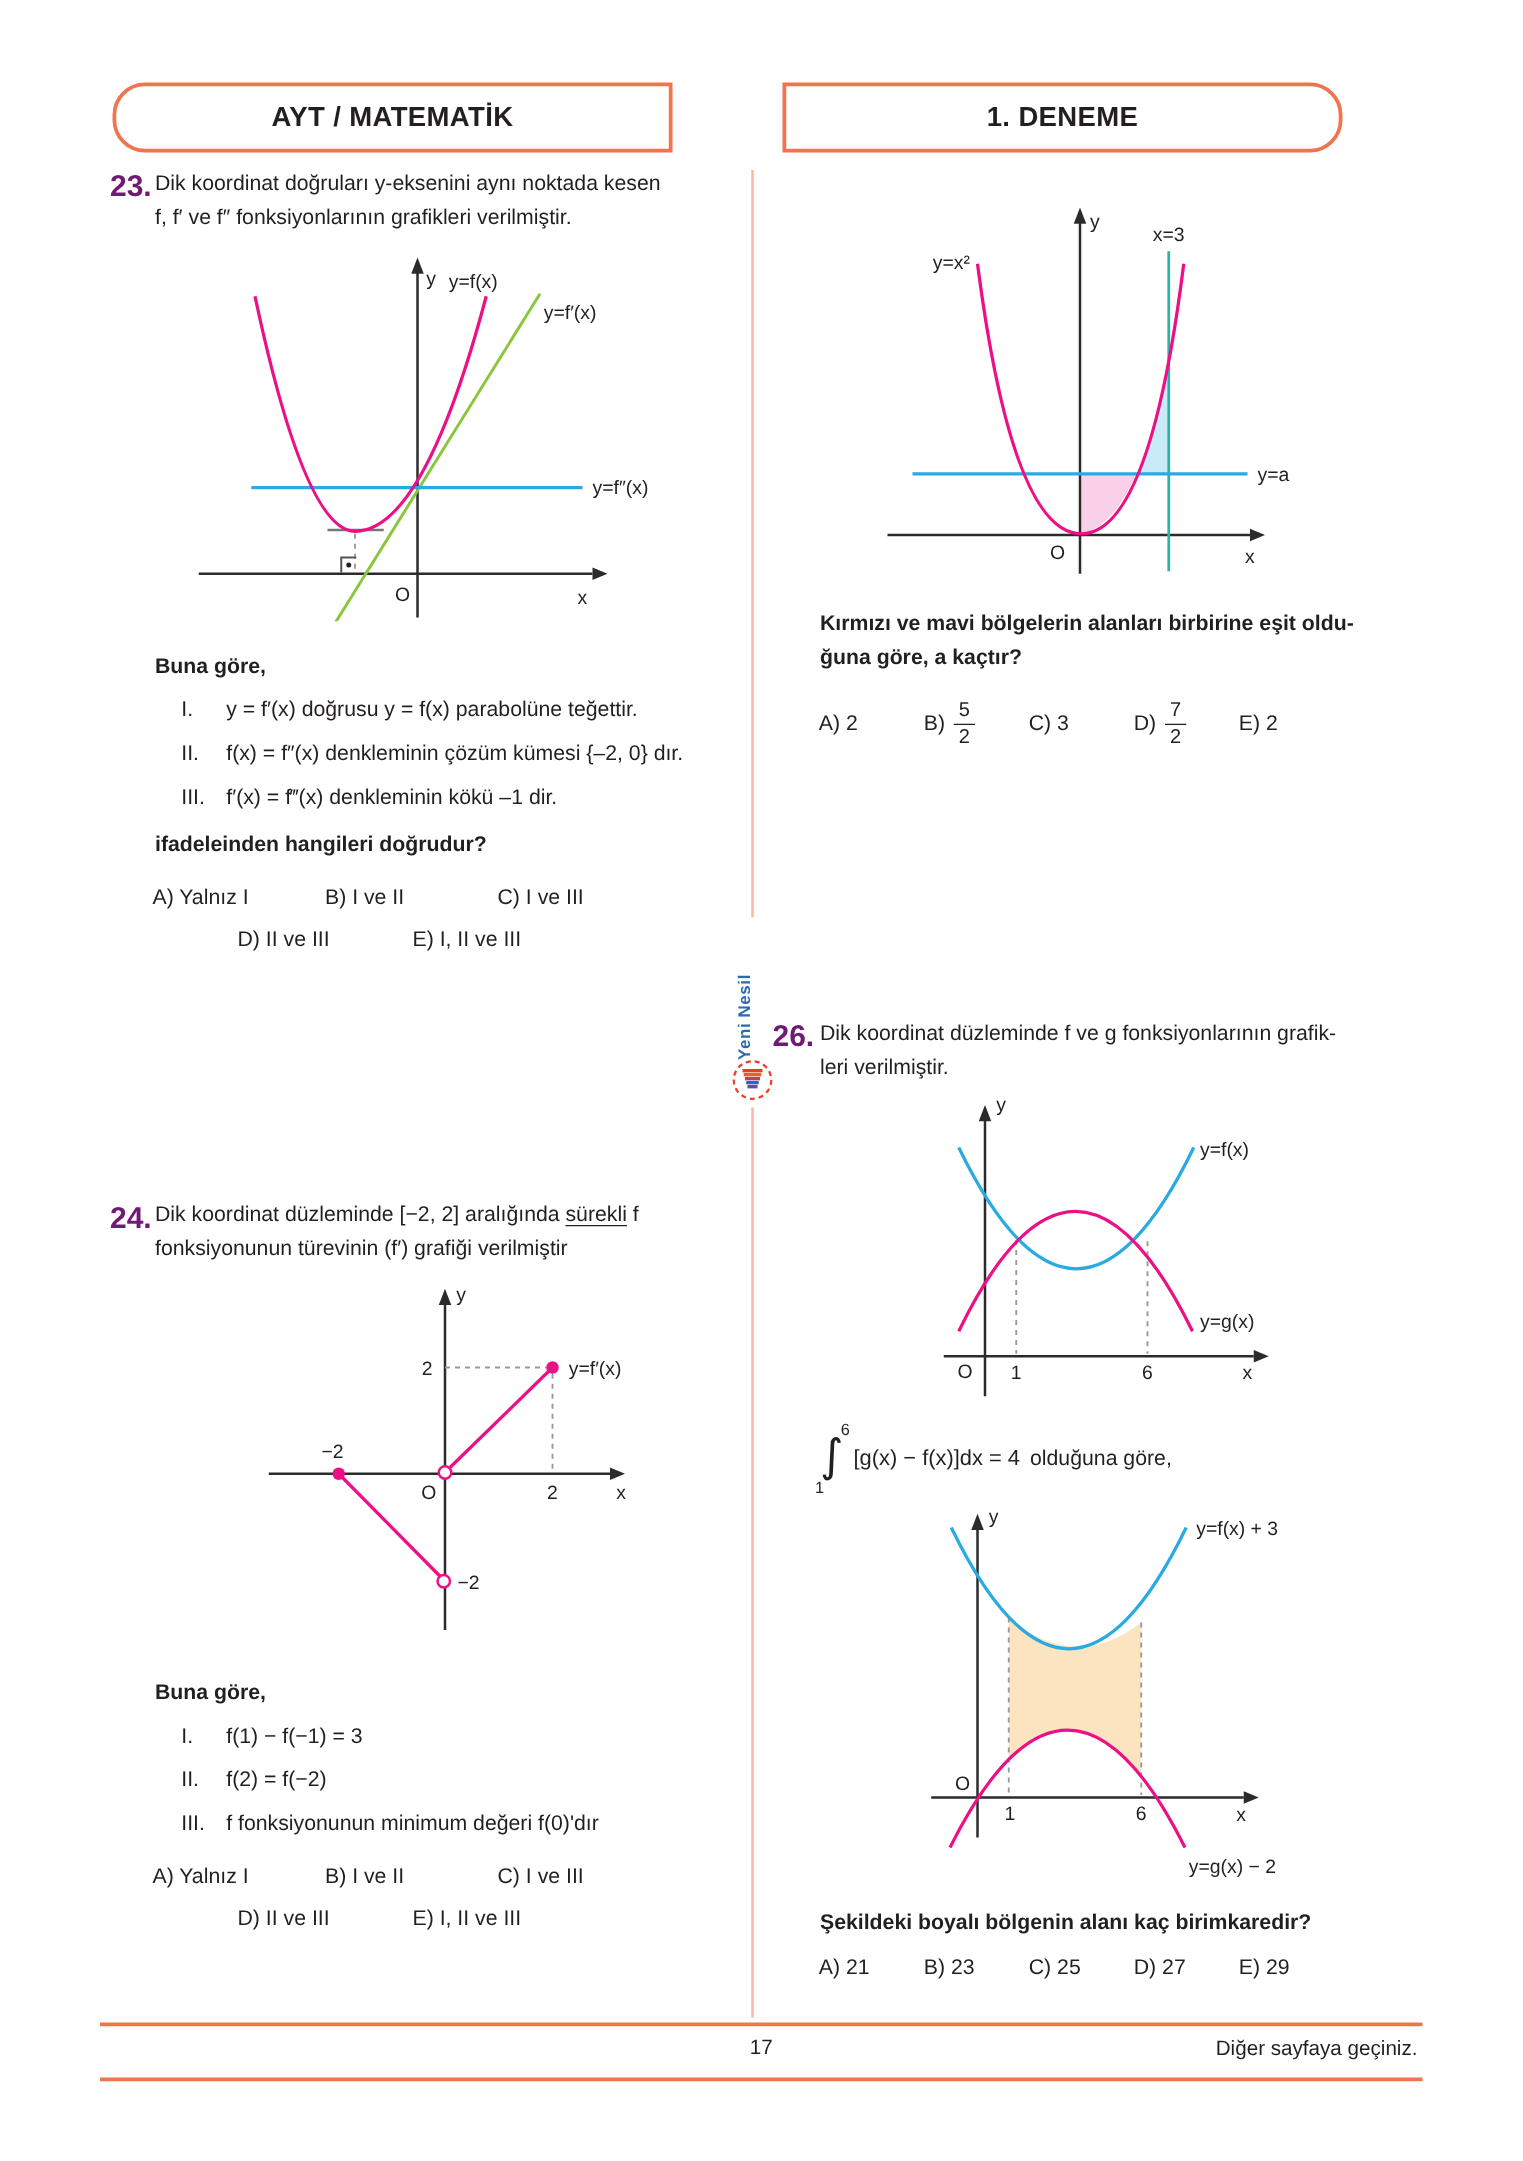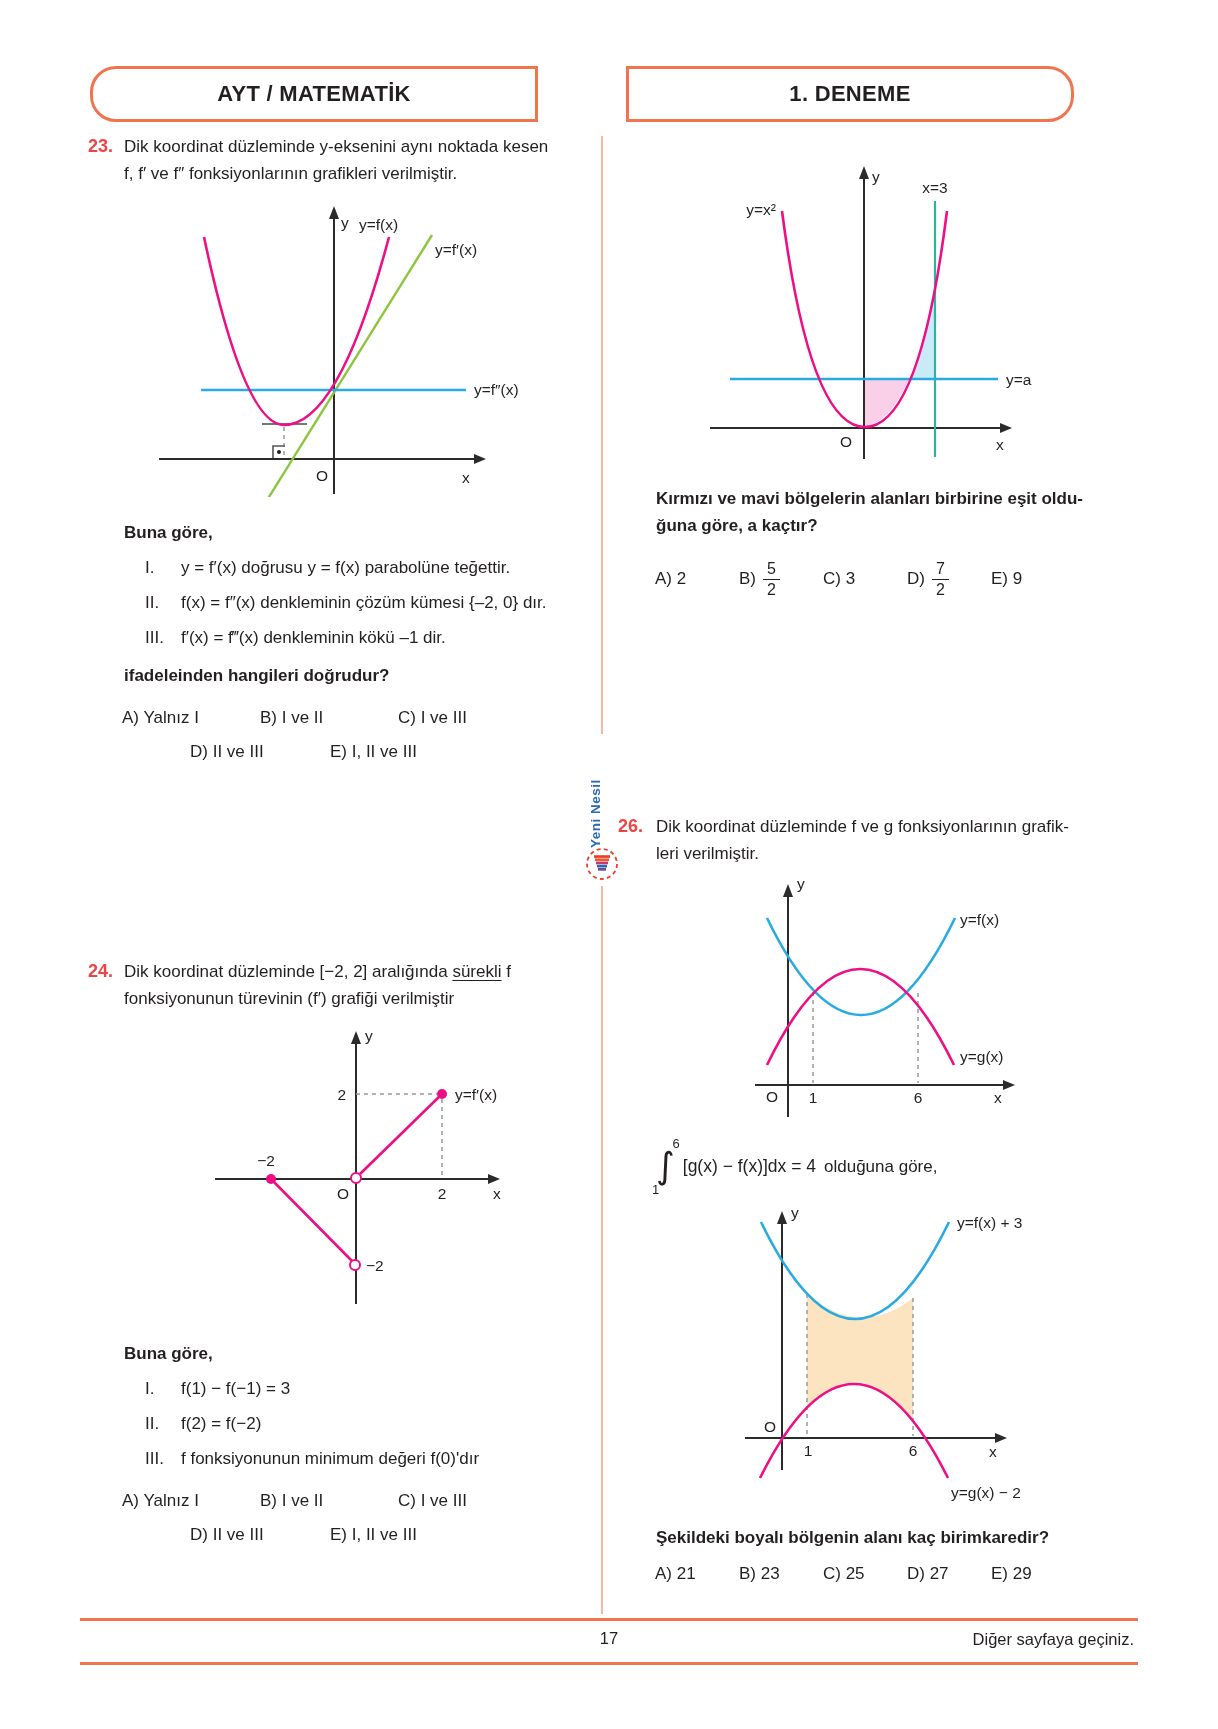--- a/index.html
+++ b/index.html
@@ -12,21 +12,21 @@
   .hbox-left{left:90px;width:448px;border-radius:26px 0 0 26px;}
   .hbox-right{left:626px;width:448px;border-radius:0 26px 26px 0;justify-content:center;}
   
   .divider{position:absolute;left:601px;width:2px;background:#f7b9a4;}
   .brand-text{position:absolute;left:588px;top:744px;height:104px;writing-mode:vertical-rl;
         transform:rotate(180deg);font-size:13.5px;font-weight:bold;color:#2a6ab5;letter-spacing:.5px;}
   .brand-icon{position:absolute;left:584px;top:846px;}
   
   .q{position:absolute;font-size:17px;}
   .q-head{display:flex;}
-  .q-num{width:36px;flex:0 0 36px;color:#ef4444;font-weight:bold;font-size:18px;line-height:1.45;}
+  .q-num{width:36px;flex:0 0 36px;color:#701a75;font-weight:bold;font-size:24px;line-height:1.45;}
   .q-text{line-height:1.6;}
   .u{text-decoration:underline;text-underline-offset:3px;}
   .fig{display:block;}
   .lead{margin:26px 0 0 36px;font-weight:bold;}
   .item{display:flex;margin:15px 0 0 57px;}
   .item .roman{width:36px;flex:0 0 36px;}
   .stem{margin:18px 0 0 36px;font-weight:bold;}
   .opts-row{display:flex;margin-top:22px;}
   .opts-row.r2{margin-top:14px;}
   .ow{width:138px;flex:0 0 138px;}
@@ -84,21 +84,21 @@
       <rect x="12" y="15.6" width="12" height="2.7" fill="#c8386e"></rect>
       <rect x="13" y="18.8" width="10" height="2.7" fill="#2a6ab5"></rect>
       <rect x="14" y="22.0" width="8" height="2.7" fill="#6a4c9c"></rect>
     </g>
   </svg>
 
   <section class="q" style="top:133px;left:88px;width:472px;">
     <div class="q-head">
       <span class="q-num">23.</span>
       <div class="q-text">
-        <div>Dik koordinat düzleminde y-eksenini aynı noktada kesen</div>
+        <div>Dik koordinat doğruları y-eksenini aynı noktada kesen</div>
         <div>f, f′ ve f″ fonksiyonlarının grafikleri verilmiştir.</div>
       </div>
     </div>
 
     <svg class="fig" style="margin:10px 0 0 56px;" width="420" height="300" viewBox="0 0 420 300">
       <line x1="15" y1="262" x2="330" y2="262" class="axis"></line>
       <polygon points="330,257 342,262 330,267" class="axis-head"></polygon>
       <line x1="190" y1="297" x2="190" y2="20" class="axis"></line>
       <polygon points="185,22 190,9 195,22" class="axis-head"></polygon>
       <line x1="118" y1="227" x2="163" y2="227" stroke="#777" stroke-width="2"></line>
@@ -232,21 +232,21 @@
         </span>
       </span>
       <span class="optf">C) 3</span>
       <span class="optf">
         <span>D)</span>
         <span class="frac">
           <span class="fnum">7</span>
           <span class="fden">2</span>
         </span>
       </span>
-      <span>E) 9</span>
+      <span>E) 2</span>
     </div>
   </section>
 
   <section class="q" style="top:813px;left:618px;width:512px;">
     <div class="q-head">
       <span class="q-num" style="width:38px;flex:0 0 38px;">26.</span>
       <div class="q-text">
         <div>Dik koordinat düzleminde f ve g fonksiyonlarının grafik-</div>
         <div>leri verilmiştir.</div>
       </div>

